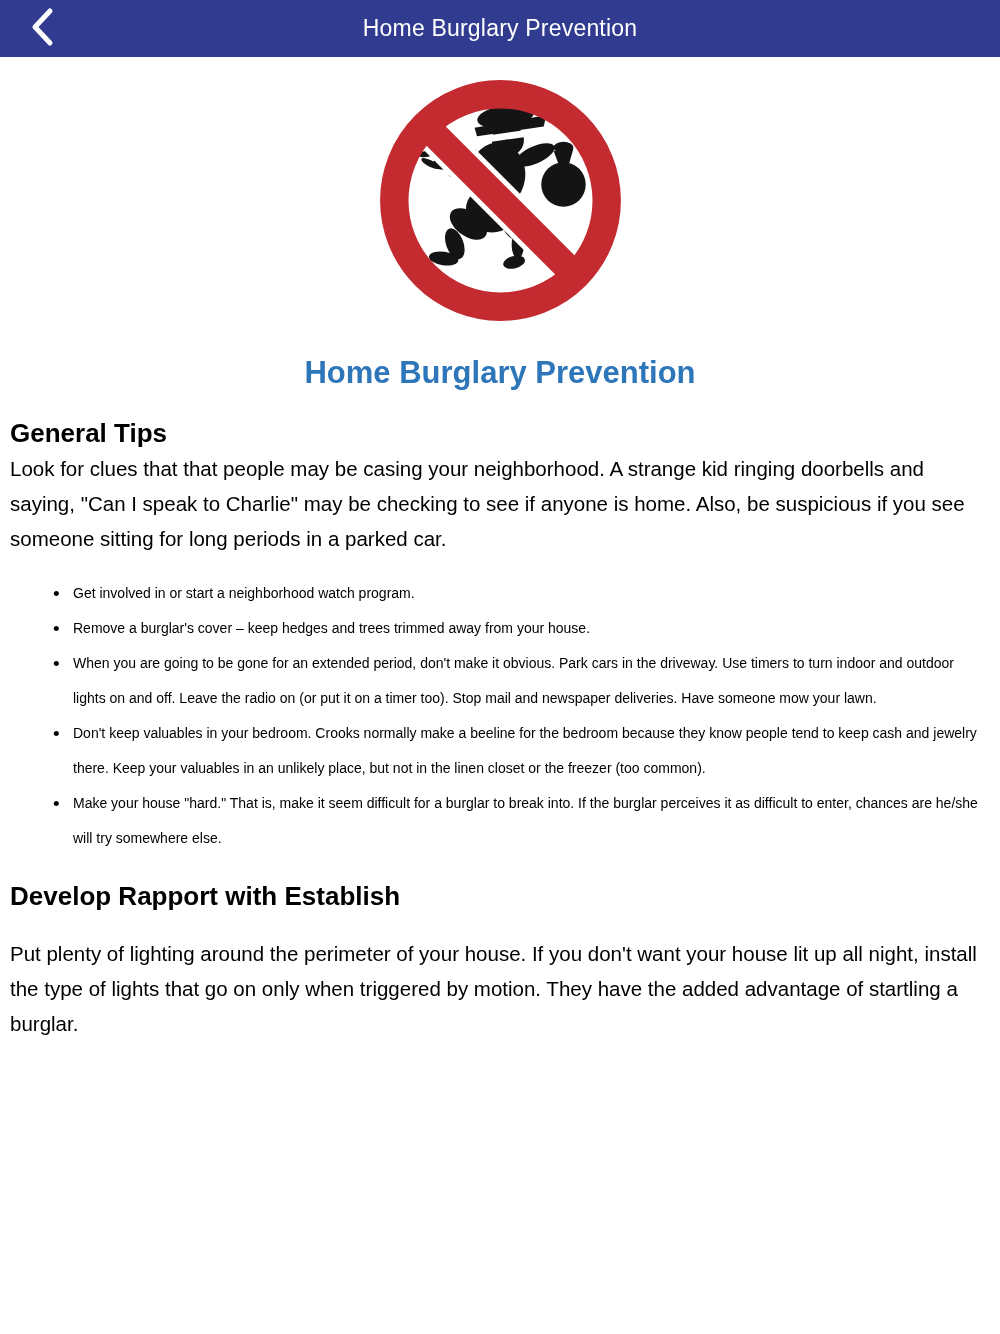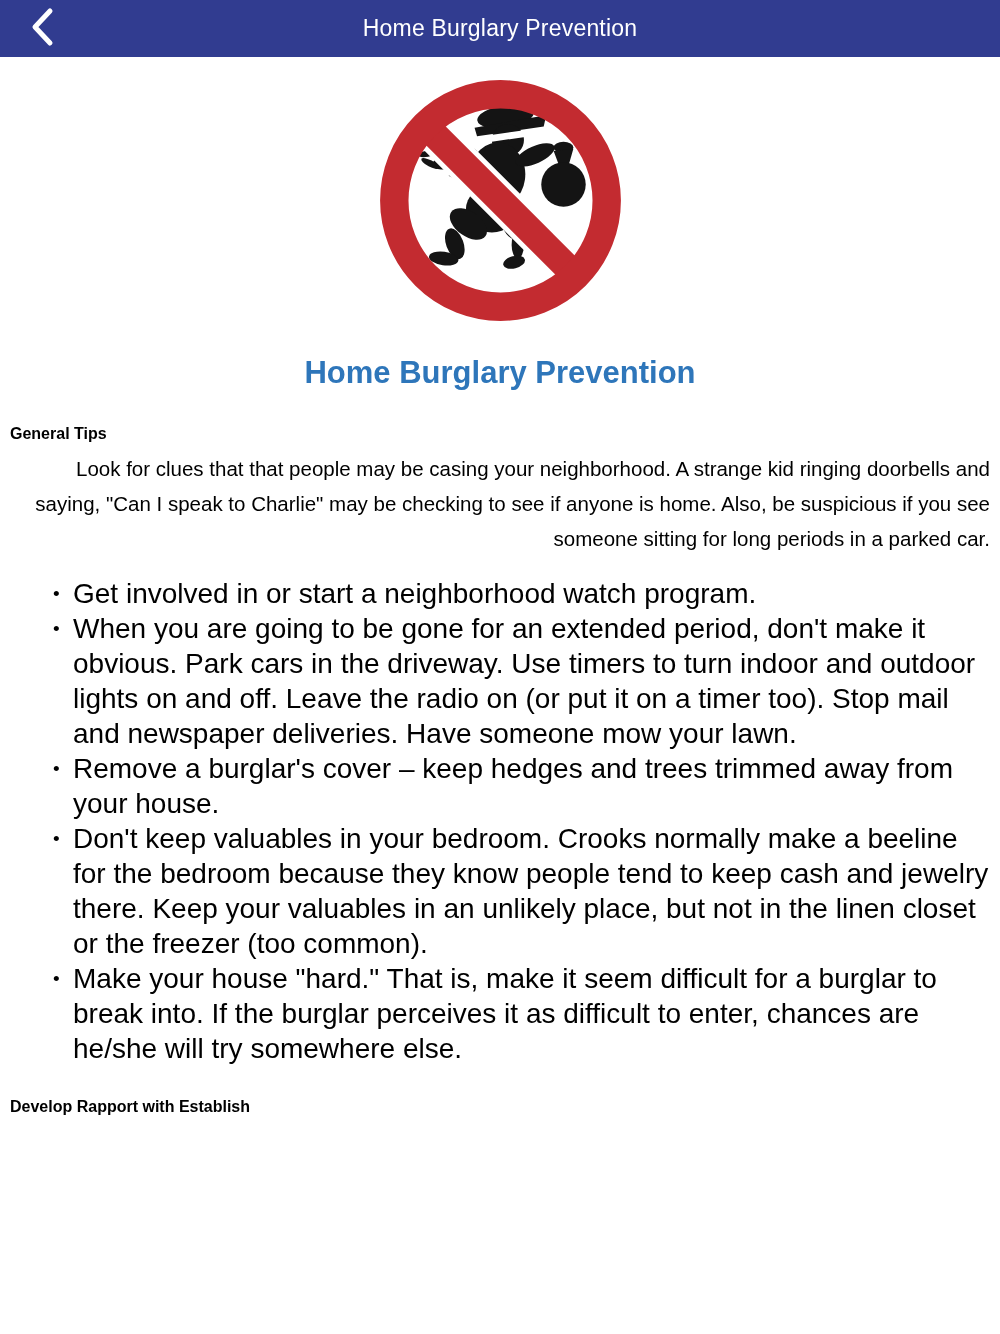--- a/index.html
+++ b/index.html
@@ -50,40 +50,39 @@
   .hero svg { width: 247px; height: 247px; }
   .page-title {
     text-align: center;
     color: #2E76BA;
     font-size: 31px;
     font-weight: 700;
     margin: 31px 0 25px;
     line-height: 36px;
   }
   .section-heading {
-    font-size: 16px;
+    font-size: 26px;
     font-weight: 700;
     line-height: 35px;
     margin: 0;
   }
   .section-heading.spaced { margin: 23px 0 22px; }
   .body-text {
     font-size: 20.5px;
     line-height: 35px;
     margin: 0;
-    text-align: right;
   }
   .tips-list {
     list-style: none;
     margin: 20px 0 21px;
     padding: 0;
   }
   .tips-list li {
     position: relative;
-    font-size: 28px;
+    font-size: 14px;
     line-height: 35px;
     padding-left: 63px;
   }
   .tips-list li::before {
     content: "\2022";
     position: absolute;
     left: 43px;
     top: 0;
     font-size: 19px;
   }
@@ -145,22 +144,23 @@
     </svg>
   </div>
 
   <h1 class="page-title">Home Burglary Prevention</h1>
 
   <h2 class="section-heading">General Tips</h2>
   <p class="body-text">Look for clues that that people may be casing your neighborhood. A strange kid ringing doorbells and saying, "Can I speak to Charlie" may be checking to see if anyone is home. Also, be suspicious if you see someone sitting for long periods in a parked car.</p>
 
   <ul class="tips-list">
     <li>Get involved in or start a neighborhood watch program.</li>
+    <li>Remove a burglar's cover – keep hedges and trees trimmed away from your house.</li>
     <li>When you are going to be gone for an extended period, don't make it obvious. Park cars in the driveway. Use timers to turn indoor and outdoor lights on and off. Leave the radio on (or put it on a timer too). Stop mail and newspaper deliveries. Have someone mow your lawn.</li>
-    <li>Remove a burglar's cover – keep hedges and trees trimmed away from your house.</li>
     <li>Don't keep valuables in your bedroom. Crooks normally make a beeline for the bedroom because they know people tend to keep cash and jewelry there. Keep your valuables in an unlikely place, but not in the linen closet or the freezer (too common).</li>
     <li>Make your house "hard." That is, make it seem difficult for a burglar to break into. If the burglar perceives it as difficult to enter, chances are he/she will try somewhere else.</li>
   </ul>
 
   <h2 class="section-heading spaced">Develop Rapport with Establish</h2>
 
+  <p class="body-text">Put plenty of lighting around the perimeter of your house. If you don't want your house lit up all night, install the type of lights that go on only when triggered by motion. They have the added advantage of startling a burglar.</p>
 
 </main>
 
 </body></html>

